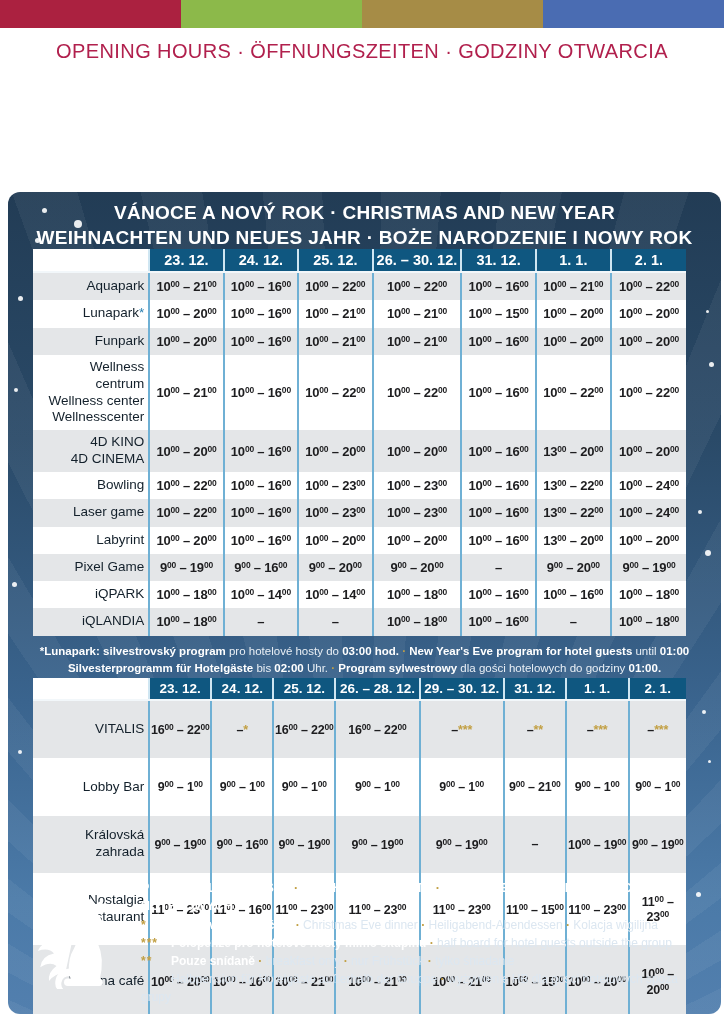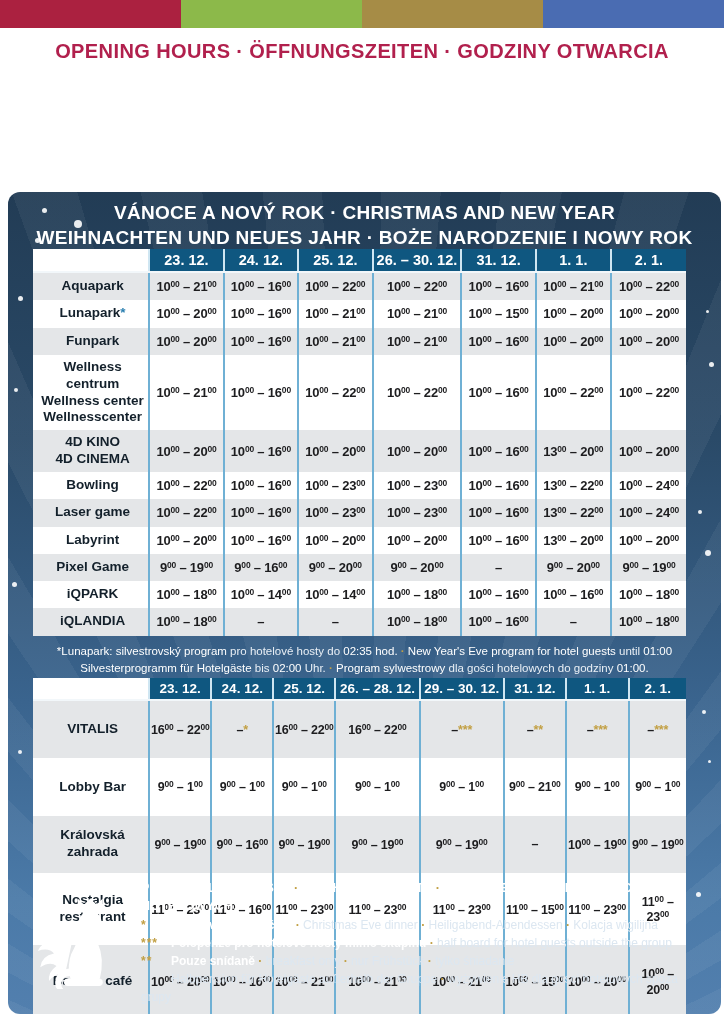--- a/index.html
+++ b/index.html
@@ -4,21 +4,21 @@
 <style>
   html,body{margin:0;padding:0;background:#ffffff;}
   .page{position:relative;width:724px;height:1024px;background:#ffffff;overflow:hidden;
         font-family:"Liberation Sans",sans-serif;}
   
   .topbar{display:flex;height:28px;width:100%;}
   .topbar span{flex:1;}
   
   .title{margin:34px 0 0;text-align:center;color:#176089;font-size:64px;line-height:1.0;
          font-weight:bold;letter-spacing:0px;-webkit-text-stroke:2px #176089;}
-  .subtitle{margin-top:12px;text-align:center;color:#b1204d;font-size:20px;font-weight:bold;
+  .subtitle{margin-top:12px;text-align:center;color:#b1204d;font-size:20px;font-weight:normal;
             letter-spacing:0.4px;}
   
   .panel{position:absolute;left:8px;top:192px;width:713px;height:822px;border-radius:12px;
          overflow:hidden;
          background:linear-gradient(180deg,#223c55 0%,#2a4a68 30%,#3a648e 62%,#4b7aa8 86%,#527fae 100%);}
   .rays{position:absolute;inset:0;pointer-events:none;
         background:repeating-conic-gradient(from -90deg at 50% 118%,rgba(255,255,255,0.05) 0deg 3.5deg,rgba(255,255,255,0) 3.5deg 7deg);}
   .dot{position:absolute;border-radius:50%;background:#ffffff;opacity:0.9;}
   .hol{position:relative;color:#ffffff;font-weight:bold;text-align:center;font-size:19px;
        letter-spacing:0.3px;}
@@ -27,33 +27,33 @@
   .band{position:relative;margin:8px 28px 0 25px;background:#b32347;color:#ffffff;
         font-weight:bold;font-size:19px;padding:3px 8px 4px;letter-spacing:0.4px;}
   
   table{position:relative;margin-left:25px;width:653px;border-collapse:collapse;
         table-layout:fixed;background:transparent;}
   thead th{background:#0f5780;color:#ffffff;font-size:14.5px;font-weight:bold;padding:3px 0;
            border-left:2px solid #cfe6f2;border-bottom:2px solid #f2f7fa;text-align:center;}
   thead th.corner{background:#ffffff;border-left:none;}
   tbody tr:nth-child(odd){background:#e4e6e8;}
   tbody tr:nth-child(even){background:#ffffff;}
-  tbody th.label{text-align:center;padding:4px 4px 4px 8px;font-size:13.5px;color:#13202b;
-                 white-space:pre-line;line-height:1.25;font-weight:bold;}
+  tbody th.label{text-align:right;padding:4px 4px 4px 8px;font-size:13.5px;color:#13202b;
+                 white-space:pre-line;line-height:1.25;font-weight:normal;}
   tbody td{text-align:center;font-size:13px;font-weight:bold;color:#1d1d1f;
            border-left:2px solid #6fb0d4;padding:6px 0;letter-spacing:-0.2px;}
   .t2 thead th{font-size:13.5px;}
   .t2 tbody td{font-size:12.5px;padding:21px 0;}
   .sup{font-size:8.5px;vertical-align:0.5em;}
   .star-gold{color:#c2a044;}
   .star-blue{color:#2b7fb0;}
   
   .footnote{position:relative;color:#e9eff5;text-align:center;font-size:11.5px;margin-top:7px;
             line-height:1.55;}
-  .footnote .b{font-weight:normal;color:#ffffff;}
+  .footnote .b{font-weight:bold;color:#ffffff;}
   .sep{color:#c2a044;font-weight:bold;}
   
   .legend{position:absolute;left:26px;right:16px;bottom:8px;display:flex;gap:27px;
           align-items:center;color:#dce7f1;}
   .lion{width:80px;flex:none;}
   .legend-lines{font-size:12px;line-height:1.5;}
   .legend-header{font-size:12.5px;font-weight:bold;color:#ffffff;letter-spacing:0.2px;}
   .legend-line .stars{display:inline-block;width:30px;color:#c2a044;font-weight:bold;
                       letter-spacing:1px;}
   .legend-line .b{font-weight:bold;color:#ffffff;}
@@ -234,21 +234,21 @@
             <td>–</td>
             <td>10<span class="sup">00</span> – 18<span class="sup">00</span></td>
             <td>10<span class="sup">00</span> – 16<span class="sup">00</span></td>
             <td>–</td>
             <td>10<span class="sup">00</span> – 18<span class="sup">00</span></td>
           </tr>
         </tbody>
       </table>
 
     <div class="footnote" id="note">
-        <div class="note-line"><span class="b">*Lunapark: silvestrovský program</span><span> pro hotelové hosty do </span><span class="b">02:35 hod.</span><span class="sep"> · </span><span class="b">New Year's Eve program for hotel guests</span><span> until </span><span class="b">01:00</span></div>
+        <div class="note-line"><span class="b">*Lunapark: silvestrovský program</span><span> pro hotelové hosty do </span><span class="b">03:00 hod.</span><span class="sep"> · </span><span class="b">New Year's Eve program for hotel guests</span><span> until </span><span class="b">01:00</span></div>
         <div class="note-line"><span class="b">Silvesterprogramm für Hotelgäste</span><span> bis </span><span class="b">02:00</span><span> Uhr.</span><span class="sep"> · </span><span class="b">Program sylwestrowy</span><span> dla gości hotelowych do godziny </span><span class="b">01:00.</span></div>
       </div>
 
     <table id="t2" class="t2">
         <colgroup>
           <col style="width: 17.8%;">
           <col style="width: 9.5%;">
           <col style="width: 9.5%;">
           <col style="width: 9.5%;">
           <col style="width: 12.9%;">

